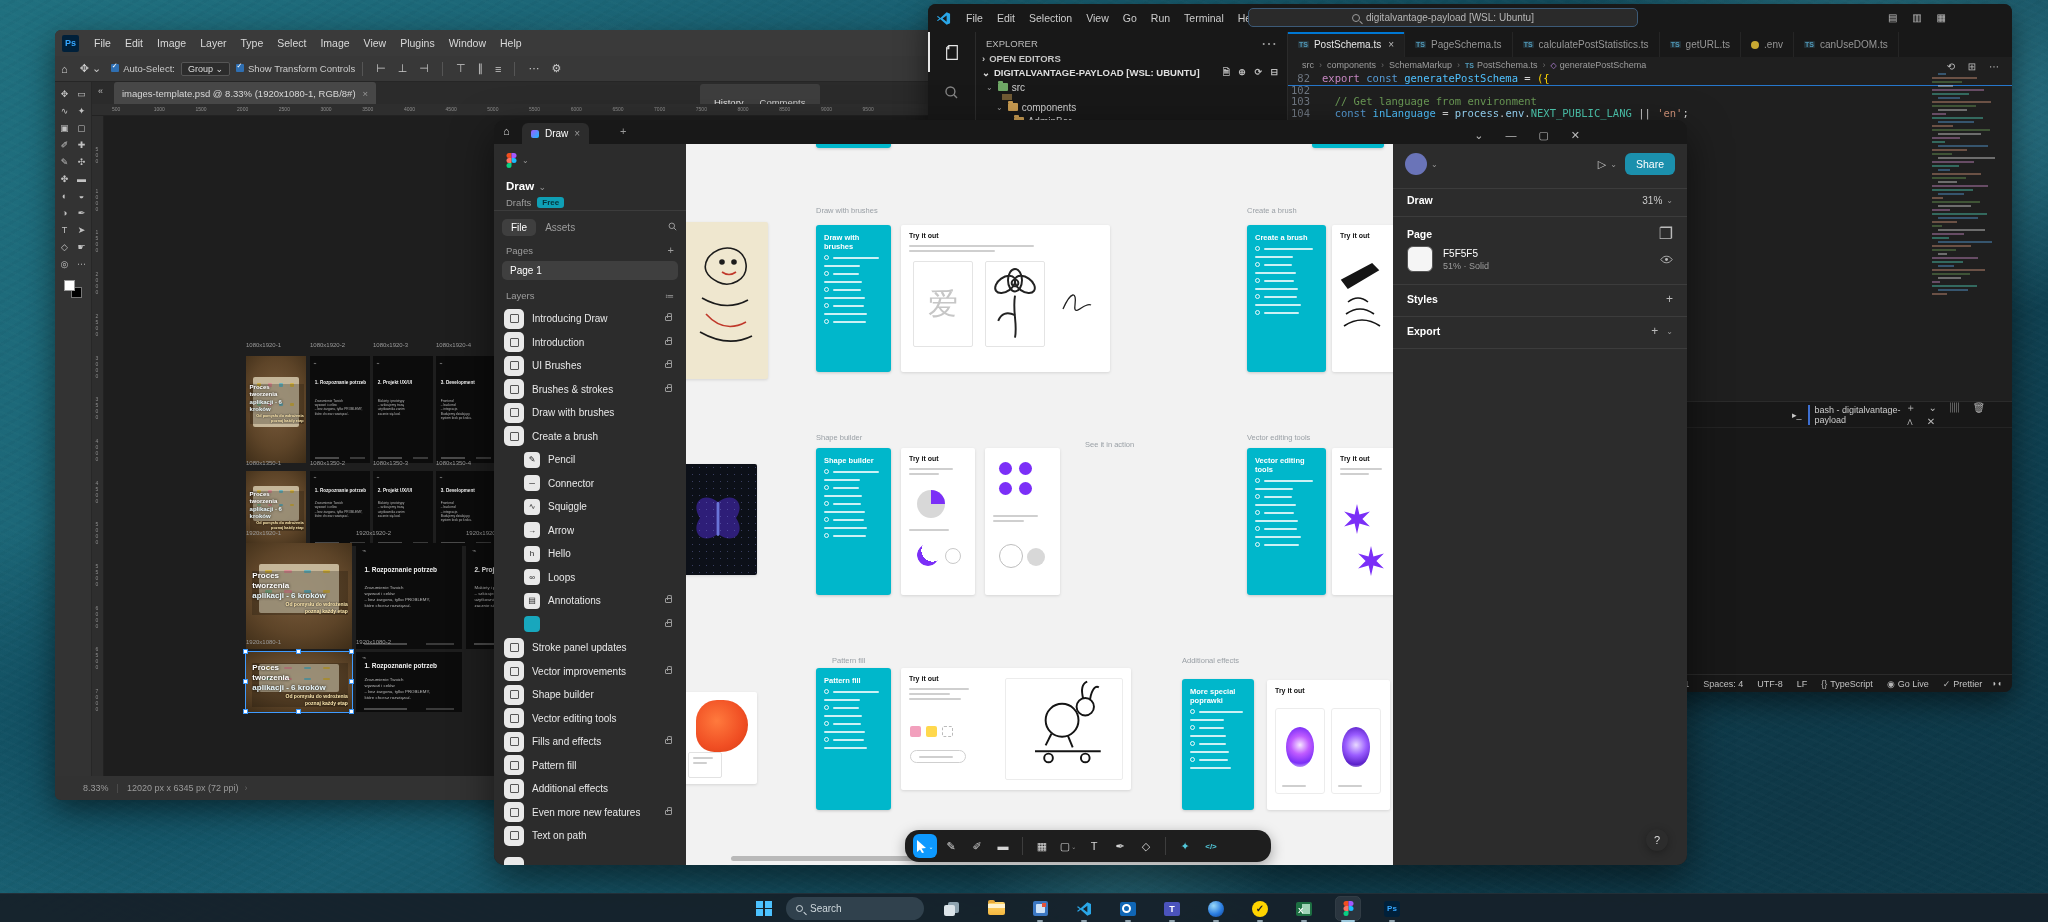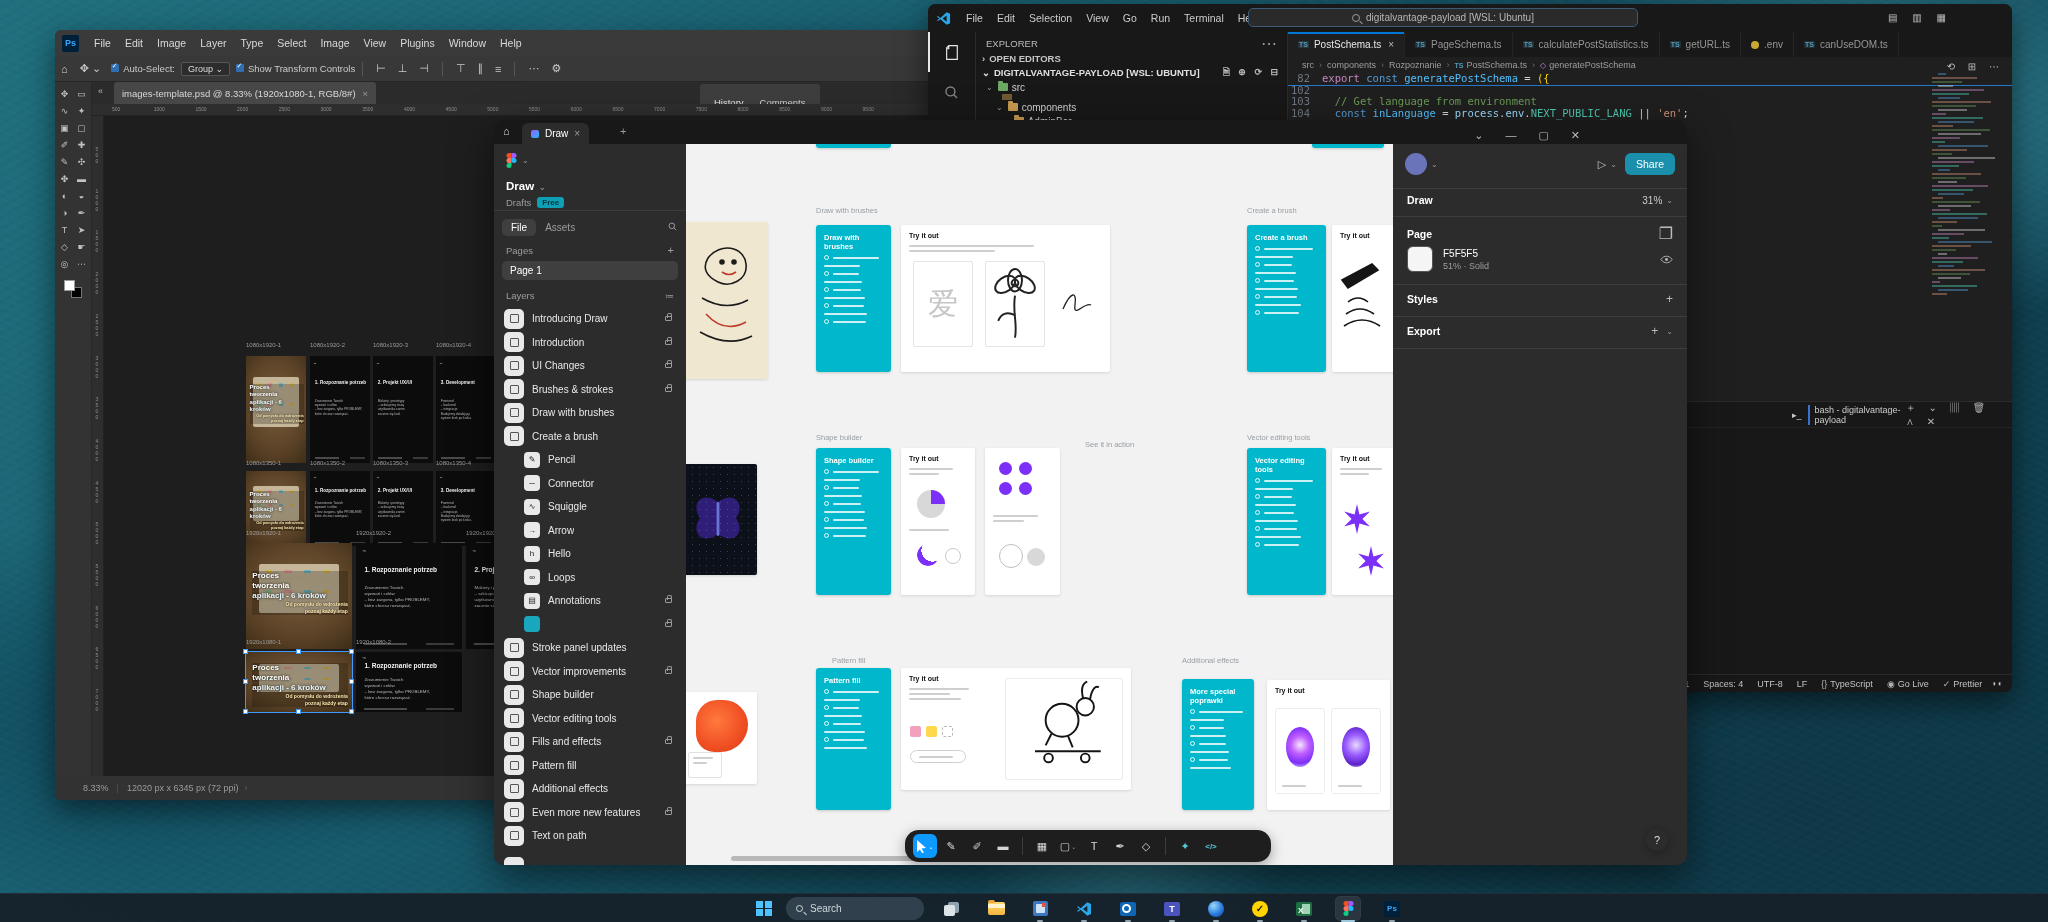--- a/index.html
+++ b/index.html
@@ -595,21 +595,21 @@
             <span class="tsic">TS</span>
             <span>canUseDOM.ts</span>
           </div>
         </div>
       <div id="vs-crumbs">
           <span style="width: 14px;"></span>
           <span>src</span>
           <span style="margin: 0px 5px; color: rgb(106, 106, 106);">›</span>
           <span>components</span>
           <span style="margin: 0px 5px; color: rgb(106, 106, 106);">›</span>
-          <span>Rozpoznanie</span>
+          <span>SchemaMarkup</span>
           <span style="margin: 0px 5px; color: rgb(106, 106, 106);">›</span>
           <span style="color: rgb(81, 154, 186); font-size: 7px; font-weight: bold; margin-right: 3px;">TS</span>
           <span>PostSchema.ts</span>
           <span style="margin: 0px 5px; color: rgb(106, 106, 106);">›</span>
           <span style="color: rgb(177, 128, 215); font-size: 8px; margin-right: 3px;">◇</span>
           <span>generatePostSchema</span>
         </div>
       <div id="vs-code">
           <div class="cl" style="background: rgb(31, 31, 31); box-shadow: rgb(38, 119, 203) 0px 1px 0px;"><span class="ln">82</span><span class="tok-kw1">export </span><span class="tok-kw2">const</span><span class="tok-fn"> generatePostSchema </span><span class="tok-op">= </span><span class="tok-brk">({</span></div>
           <div class="cl"><span class="ln">102</span></div>
@@ -779,21 +779,21 @@
             <div class="lthumb">
               <div style="width: 9px; height: 9px; border: 1px solid rgb(85, 85, 85); border-radius: 1px;"></div>
             </div>
             <span class="lname">Introduction</span>
             <div class="lock"></div>
           </div>
           <div class="lrow" style="top: 47px; padding-left: 10px;">
             <div class="lthumb">
               <div style="width: 9px; height: 9px; border: 1px solid rgb(85, 85, 85); border-radius: 1px;"></div>
             </div>
-            <span class="lname">UI Changes</span>
+            <span class="lname">UI Brushes</span>
             <div class="lock"></div>
           </div>
           <div class="lrow" style="top: 70.5px; padding-left: 10px;">
             <div class="lthumb">
               <div style="width: 9px; height: 9px; border: 1px solid rgb(85, 85, 85); border-radius: 1px;"></div>
             </div>
             <span class="lname">Brushes &amp; strokes</span>
             <div class="lock"></div>
           </div>
           <div class="lrow" style="top: 94px; padding-left: 10px;">

